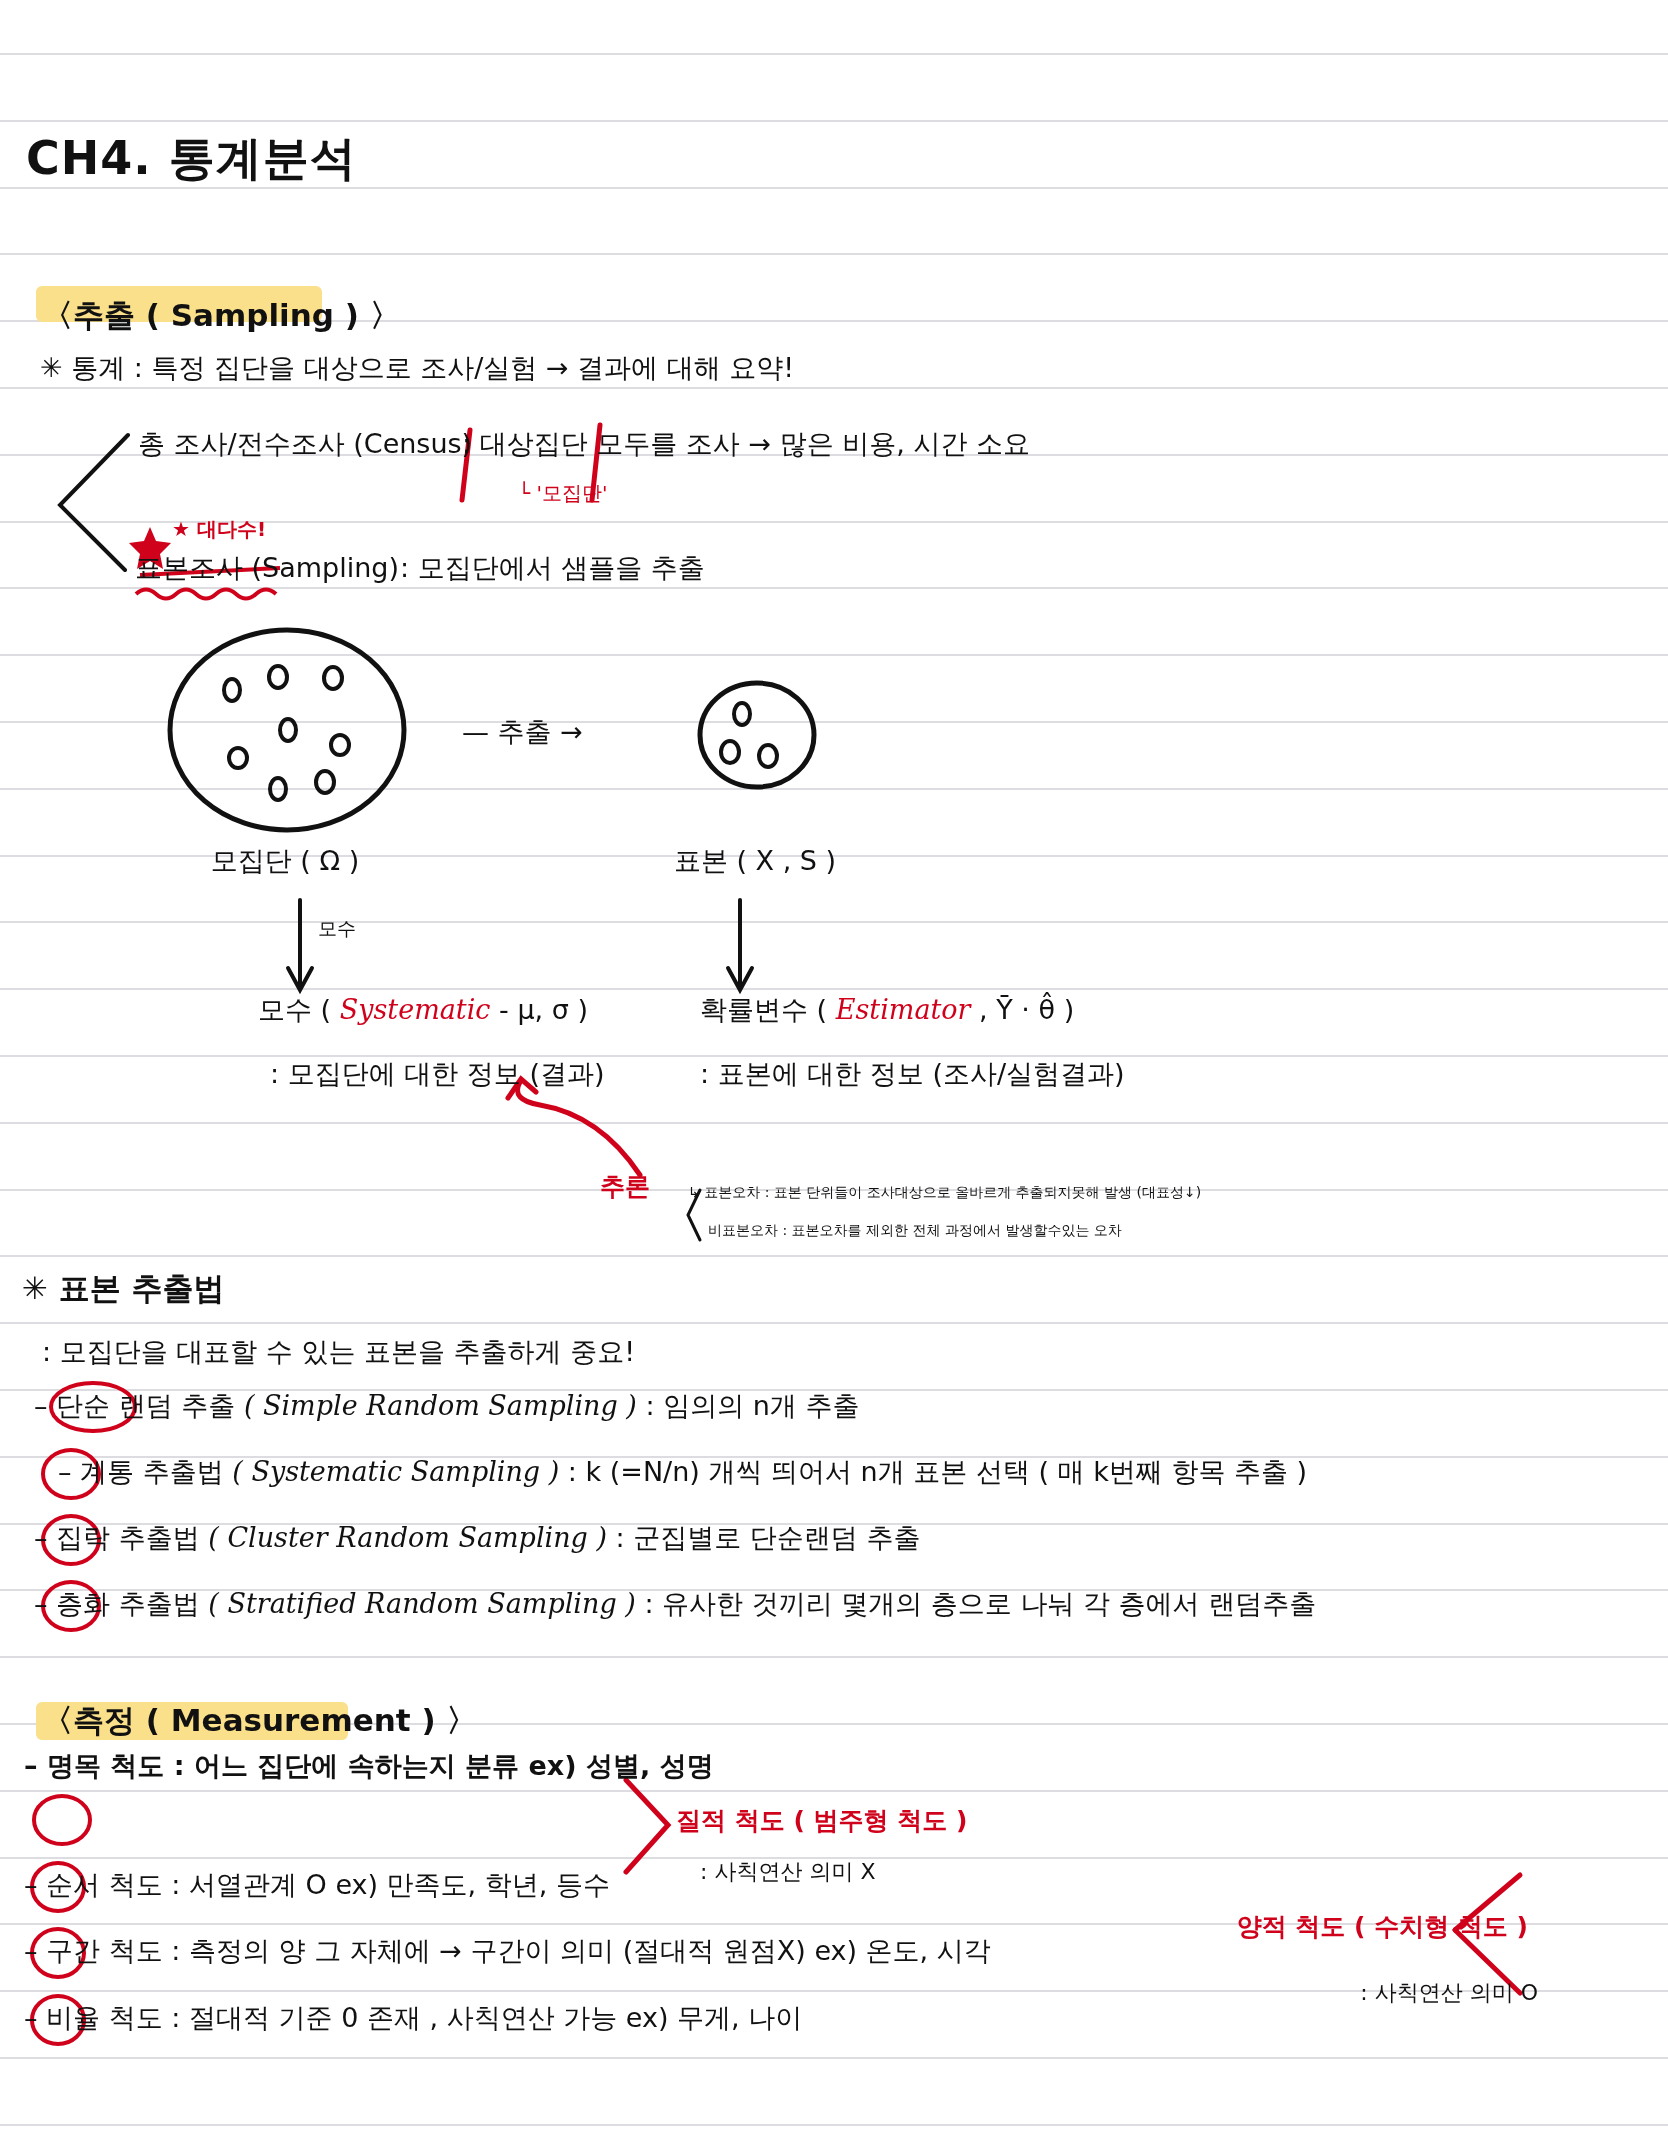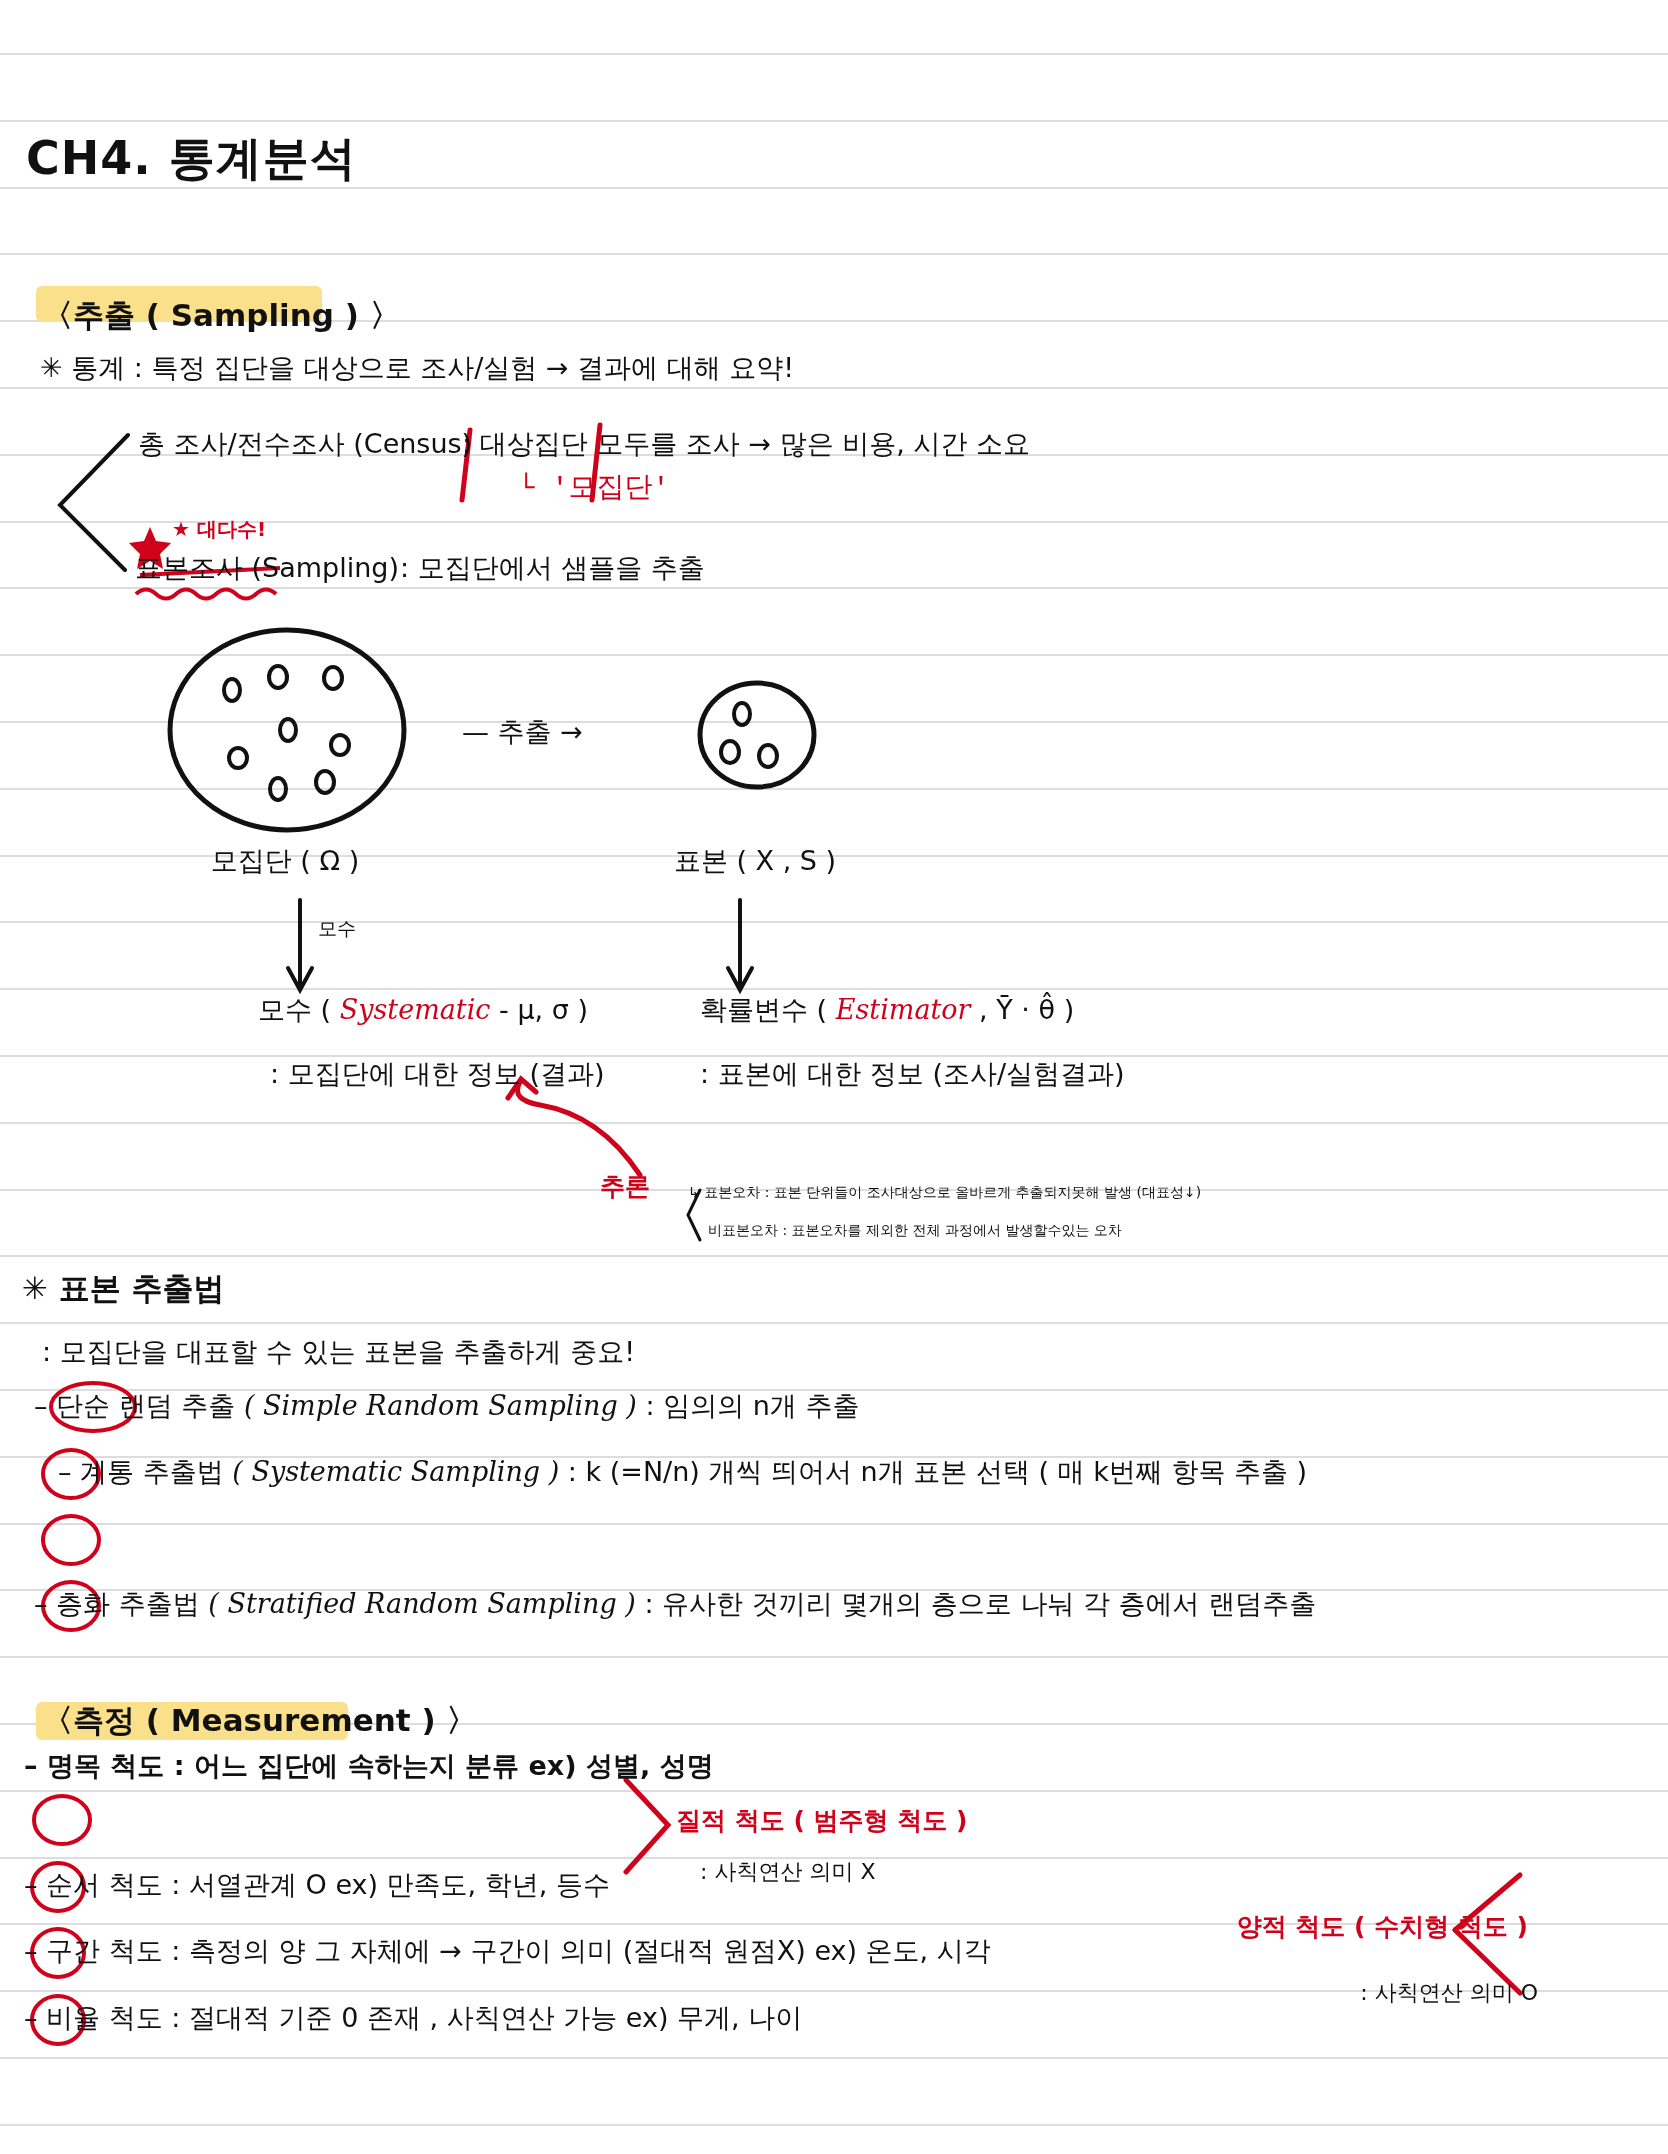--- a/index.html
+++ b/index.html
@@ -136,21 +136,21 @@
 <div class="layer">
 
   <div class="tx title" style="left:26px;top:128px;">CH4. 통계분석</div>
 
   <div class="tx sec" style="left:42px;top:283px;margin-top:12px;">〈추출 ( Sampling ) 〉</div>
 
   <div class="tx l1" style="left:40px;top:350px;">✳ 통계 : 특정 집단을 대상으로 조사/실험  →  결과에 대해 요약!</div>
 
   <div class="tx l1" style="left:138px;top:426px;">총 조사/전수조사 (Census)</div>
   <div class="tx l1" style="left:462px;top:426px;">: 대상집단 모두를 조사   →   많은 비용, 시간 소요</div>
-  <div class="tx l2 red" style="left:518px;top:468px;font-size:28px;font-family:Liberation Mono, monospace;">└ '모집단'</div>
+  <div class="tx l2 red" style="left:518px;top:480px;font-size:20px;">└ '모집단'</div>
 
   <div class="tx red" style="left:172px;top:516px;font-size:20px;font-weight:700;">★ 대다수!</div>
   <div class="tx l1" style="left:135px;top:550px;">표본조사 (Sampling)</div>
   <div class="tx l1" style="left:400px;top:550px;">: 모집단에서 샘플을 추출</div>
 
   <div class="tx l1" style="left:285px;top:843px;transform:translateX(-50%);">모집단 ( Ω )</div>
   <div class="tx l1" style="left:755px;top:843px;transform:translateX(-50%);">표본 ( X , S )</div>
   <div class="tx l1" style="left:462px;top:714px;">— 추출 →</div>
   <div class="tx sm" style="left:318px;top:916px;font-size:19px;">모수</div>
 
@@ -189,20 +189,27 @@
   </div>
 
   <div class="tx l1" style="left:34px;top:1454px;margin-left:24px;">
     <span>– </span>
     <span>계통</span>
     <span>추출법</span>
     <span class="lat">( Systematic Sampling )</span>
     <span>:  k (=N/n) 개씩  띄어서   n개  표본 선택   ( 매 k번째 항목 추출 )</span>
   </div>
 
+  <div class="tx l1" style="left:34px;top:1520px;">
+    <span>– </span>
+    <span>집락</span>
+    <span>추출법</span>
+    <span class="lat">( Cluster Random Sampling )</span>
+    <span>: 군집별로   단순랜덤  추출</span>
+  </div>
 
   <div class="tx l1" style="left:34px;top:1586px;">
     <span>– </span>
     <span>층화</span>
     <span>추출법</span>
     <span class="lat">( Stratified Random Sampling )</span>
     <span>:  유사한  것끼리  몇개의   층으로 나눠   각 층에서   랜덤추출</span>
   </div>
 
   <div class="tx sec" style="left:42px;top:1700px;">〈측정 ( Measurement ) 〉</div>

